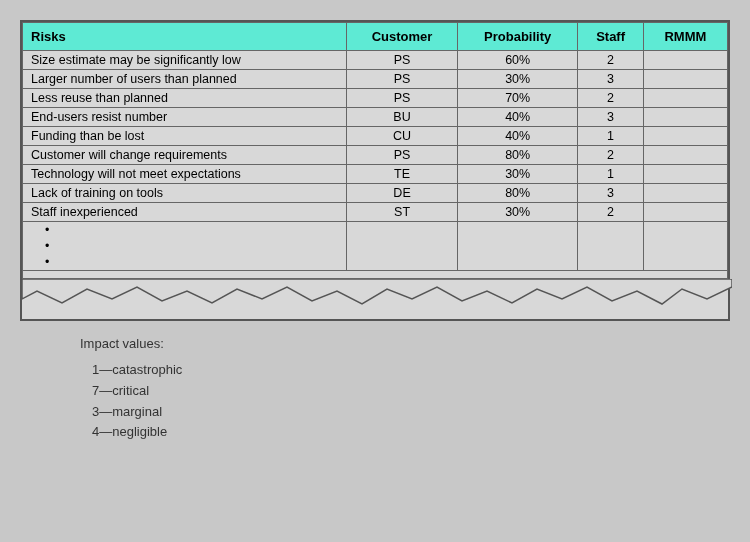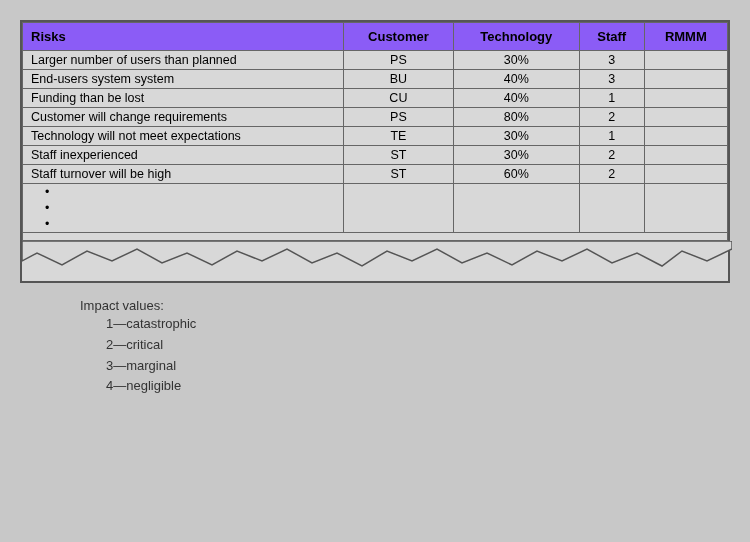--- a/index.html
+++ b/index.html
@@ -22,21 +22,21 @@
       border: 2px solid #555;
       position: relative;
     }
 
     table {
       width: 100%;
       border-collapse: collapse;
     }
 
     thead tr th {
-      background: #8b5cf6;
+      background: #5eead4;
       border: 1px solid #666;
       padding: 6px 8px;
       text-align: center;
       font-weight: bold;
       font-size: 13px;
     }
 
     thead tr th:first-child {
       text-align: left;
     }
@@ -76,52 +76,66 @@
 
     .legend {
       width: 710px;
       padding: 15px 30px 10px 60px;
       font-size: 13px;
       color: #333;
     }
 
     .legend-title {
       font-weight: normal;
-      margin-bottom: 1px;
+      margin-bottom: 9px;
     }
 
     .legend-item {
-      margin-left: 26px;
+      margin-left: 12px;
       line-height: 1.6;
     }
   </style>
 </head>
 <body>
 
 <div class="table-container">
   <table>
     <thead>
       <tr>
         <th>Risks</th>
         <th>Customer</th>
-        <th>Technology</th>
+        <th>Probability</th>
         <th>Staff</th>
         <th>RMMM</th>
       </tr>
     </thead>
     <tbody id="table-body">
+    <tr>
+      <td>Size estimate may be significantly low</td>
+      <td>PS</td>
+      <td>60%</td>
+      <td>2</td>
+      <td></td>
+    </tr>
         <tr>
       <td>Larger number of users than planned</td>
       <td>PS</td>
       <td>30%</td>
       <td>3</td>
       <td></td>
     </tr>
         <tr>
-      <td>End-users system system</td>
+      <td>Less reuse than planned</td>
+      <td>PS</td>
+      <td>70%</td>
+      <td>2</td>
+      <td></td>
+    </tr>
+        <tr>
+      <td>End-users resist number</td>
       <td>BU</td>
       <td>40%</td>
       <td>3</td>
       <td></td>
     </tr>
         <tr>
       <td>Funding than be lost</td>
       <td>CU</td>
       <td>40%</td>
       <td>1</td>
@@ -135,30 +149,30 @@
       <td></td>
     </tr>
         <tr>
       <td>Technology will not meet expectations</td>
       <td>TE</td>
       <td>30%</td>
       <td>1</td>
       <td></td>
     </tr>
         <tr>
+      <td>Lack of training on tools</td>
+      <td>DE</td>
+      <td>80%</td>
+      <td>3</td>
+      <td></td>
+    </tr>
+        <tr>
       <td>Staff inexperienced</td>
       <td>ST</td>
       <td>30%</td>
-      <td>2</td>
-      <td></td>
-    </tr>
-        <tr>
-      <td>Staff turnover will be high</td>
-      <td>ST</td>
-      <td>60%</td>
       <td>2</td>
       <td></td>
     </tr>
         <tr class="dots-row">
       <td colspan="1">&nbsp;&nbsp;&nbsp;&nbsp;•</td>
       <td></td>
       <td></td>
       <td></td>
       <td></td>
     </tr>
@@ -218,17 +232,17 @@
         0,20
       " fill="#d8d8d8" stroke="#555" stroke-width="1.5"></polygon>
     </svg>
   </div>
 </div>
 
 <div class="legend">
   <div class="legend-title">Impact values:</div>
   <div id="legend-items">
       <div class="legend-item">1—catastrophic</div>
-      <div class="legend-item">2—critical</div>
+      <div class="legend-item">7—critical</div>
       <div class="legend-item">3—marginal</div>
       <div class="legend-item">4—negligible</div>
     </div>
 </div>
 
 </body></html>

